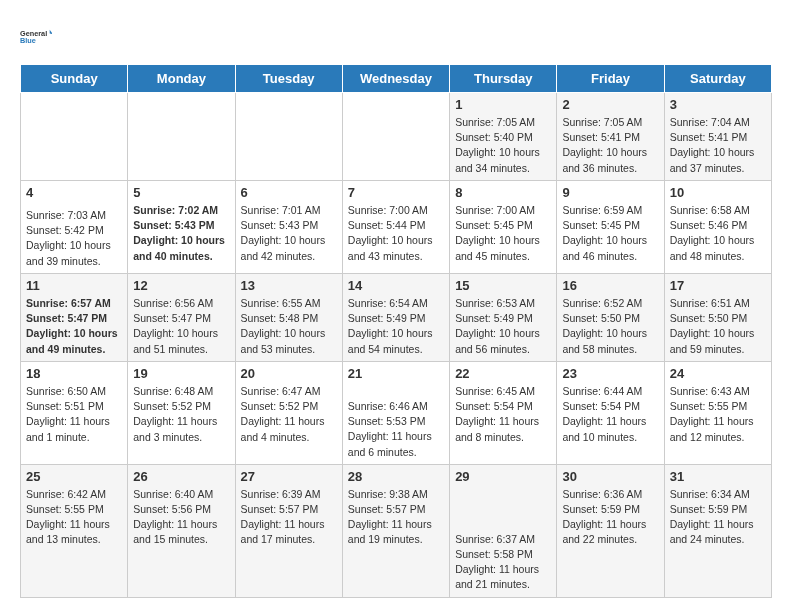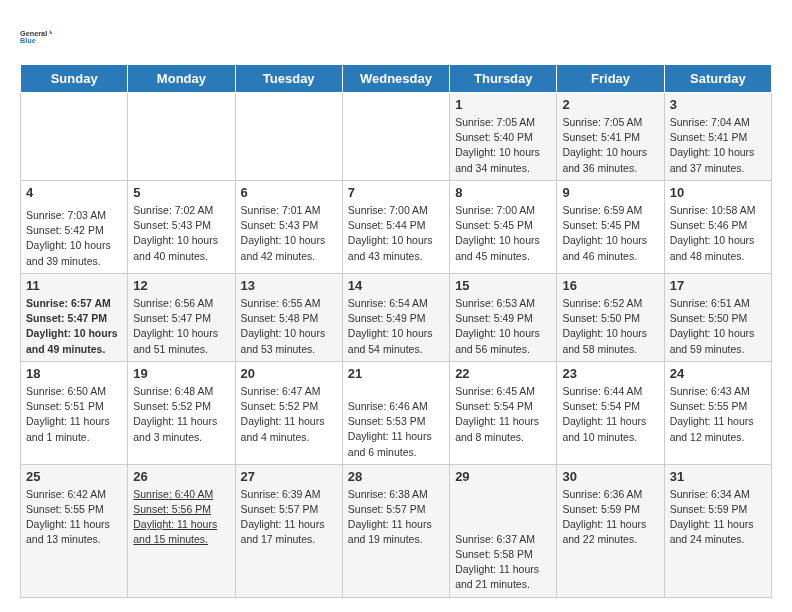--- a/index.html
+++ b/index.html
@@ -132,21 +132,21 @@
       </tr>
       <tr>
         <td>
           <span class="day-number">4</span>
           <div class="day-info" style="white-space: pre-line; margin-top: 8px;">Sunrise: 7:03 AM
 Sunset: 5:42 PM
 Daylight: 10 hours and 39 minutes.</div>
         </td>
         <td>
           <span class="day-number">5</span>
-          <div class="day-info" style="white-space: pre-line;">Sunrise: 7:02 AM
+          <div class="day-info" style="white-space: pre-line; font-weight: bold;">Sunrise: 7:02 AM
 Sunset: 5:43 PM
 Daylight: 10 hours and 40 minutes.</div>
         </td>
         <td>
           <span class="day-number">6</span>
           <div class="day-info" style="white-space: pre-line;">Sunrise: 7:01 AM
 Sunset: 5:43 PM
 Daylight: 10 hours and 42 minutes.</div>
         </td>
         <td>
@@ -162,21 +162,21 @@
 Daylight: 10 hours and 45 minutes.</div>
         </td>
         <td>
           <span class="day-number">9</span>
           <div class="day-info" style="white-space: pre-line;">Sunrise: 6:59 AM
 Sunset: 5:45 PM
 Daylight: 10 hours and 46 minutes.</div>
         </td>
         <td>
           <span class="day-number">10</span>
-          <div class="day-info" style="white-space: pre-line;">Sunrise: 10:58 AM
+          <div class="day-info" style="white-space: pre-line;">Sunrise: 6:58 AM
 Sunset: 5:46 PM
 Daylight: 10 hours and 48 minutes.</div>
         </td>
       </tr>
       <tr>
         <td>
           <span class="day-number">11</span>
           <div class="day-info" style="white-space: pre-line; font-weight: bold;">Sunrise: 6:57 AM
 Sunset: 5:47 PM
 Daylight: 10 hours and 49 minutes.</div>
@@ -264,33 +264,33 @@
       </tr>
       <tr>
         <td>
           <span class="day-number">25</span>
           <div class="day-info" style="white-space: pre-line;">Sunrise: 6:42 AM
 Sunset: 5:55 PM
 Daylight: 11 hours and 13 minutes.</div>
         </td>
         <td>
           <span class="day-number">26</span>
-          <div class="day-info" style="white-space: pre-line; text-decoration: underline;">Sunrise: 6:40 AM
+          <div class="day-info" style="white-space: pre-line;">Sunrise: 6:40 AM
 Sunset: 5:56 PM
 Daylight: 11 hours and 15 minutes.</div>
         </td>
         <td>
           <span class="day-number">27</span>
           <div class="day-info" style="white-space: pre-line;">Sunrise: 6:39 AM
 Sunset: 5:57 PM
 Daylight: 11 hours and 17 minutes.</div>
         </td>
         <td>
           <span class="day-number">28</span>
-          <div class="day-info" style="white-space: pre-line;">Sunrise: 6:38 AM
+          <div class="day-info" style="white-space: pre-line;">Sunrise: 9:38 AM
 Sunset: 5:57 PM
 Daylight: 11 hours and 19 minutes.</div>
         </td>
         <td>
           <span class="day-number">29</span>
           <div class="day-info" style="white-space: pre-line; margin-top: 48px;">Sunrise: 6:37 AM
 Sunset: 5:58 PM
 Daylight: 11 hours and 21 minutes.</div>
         </td>
         <td>

